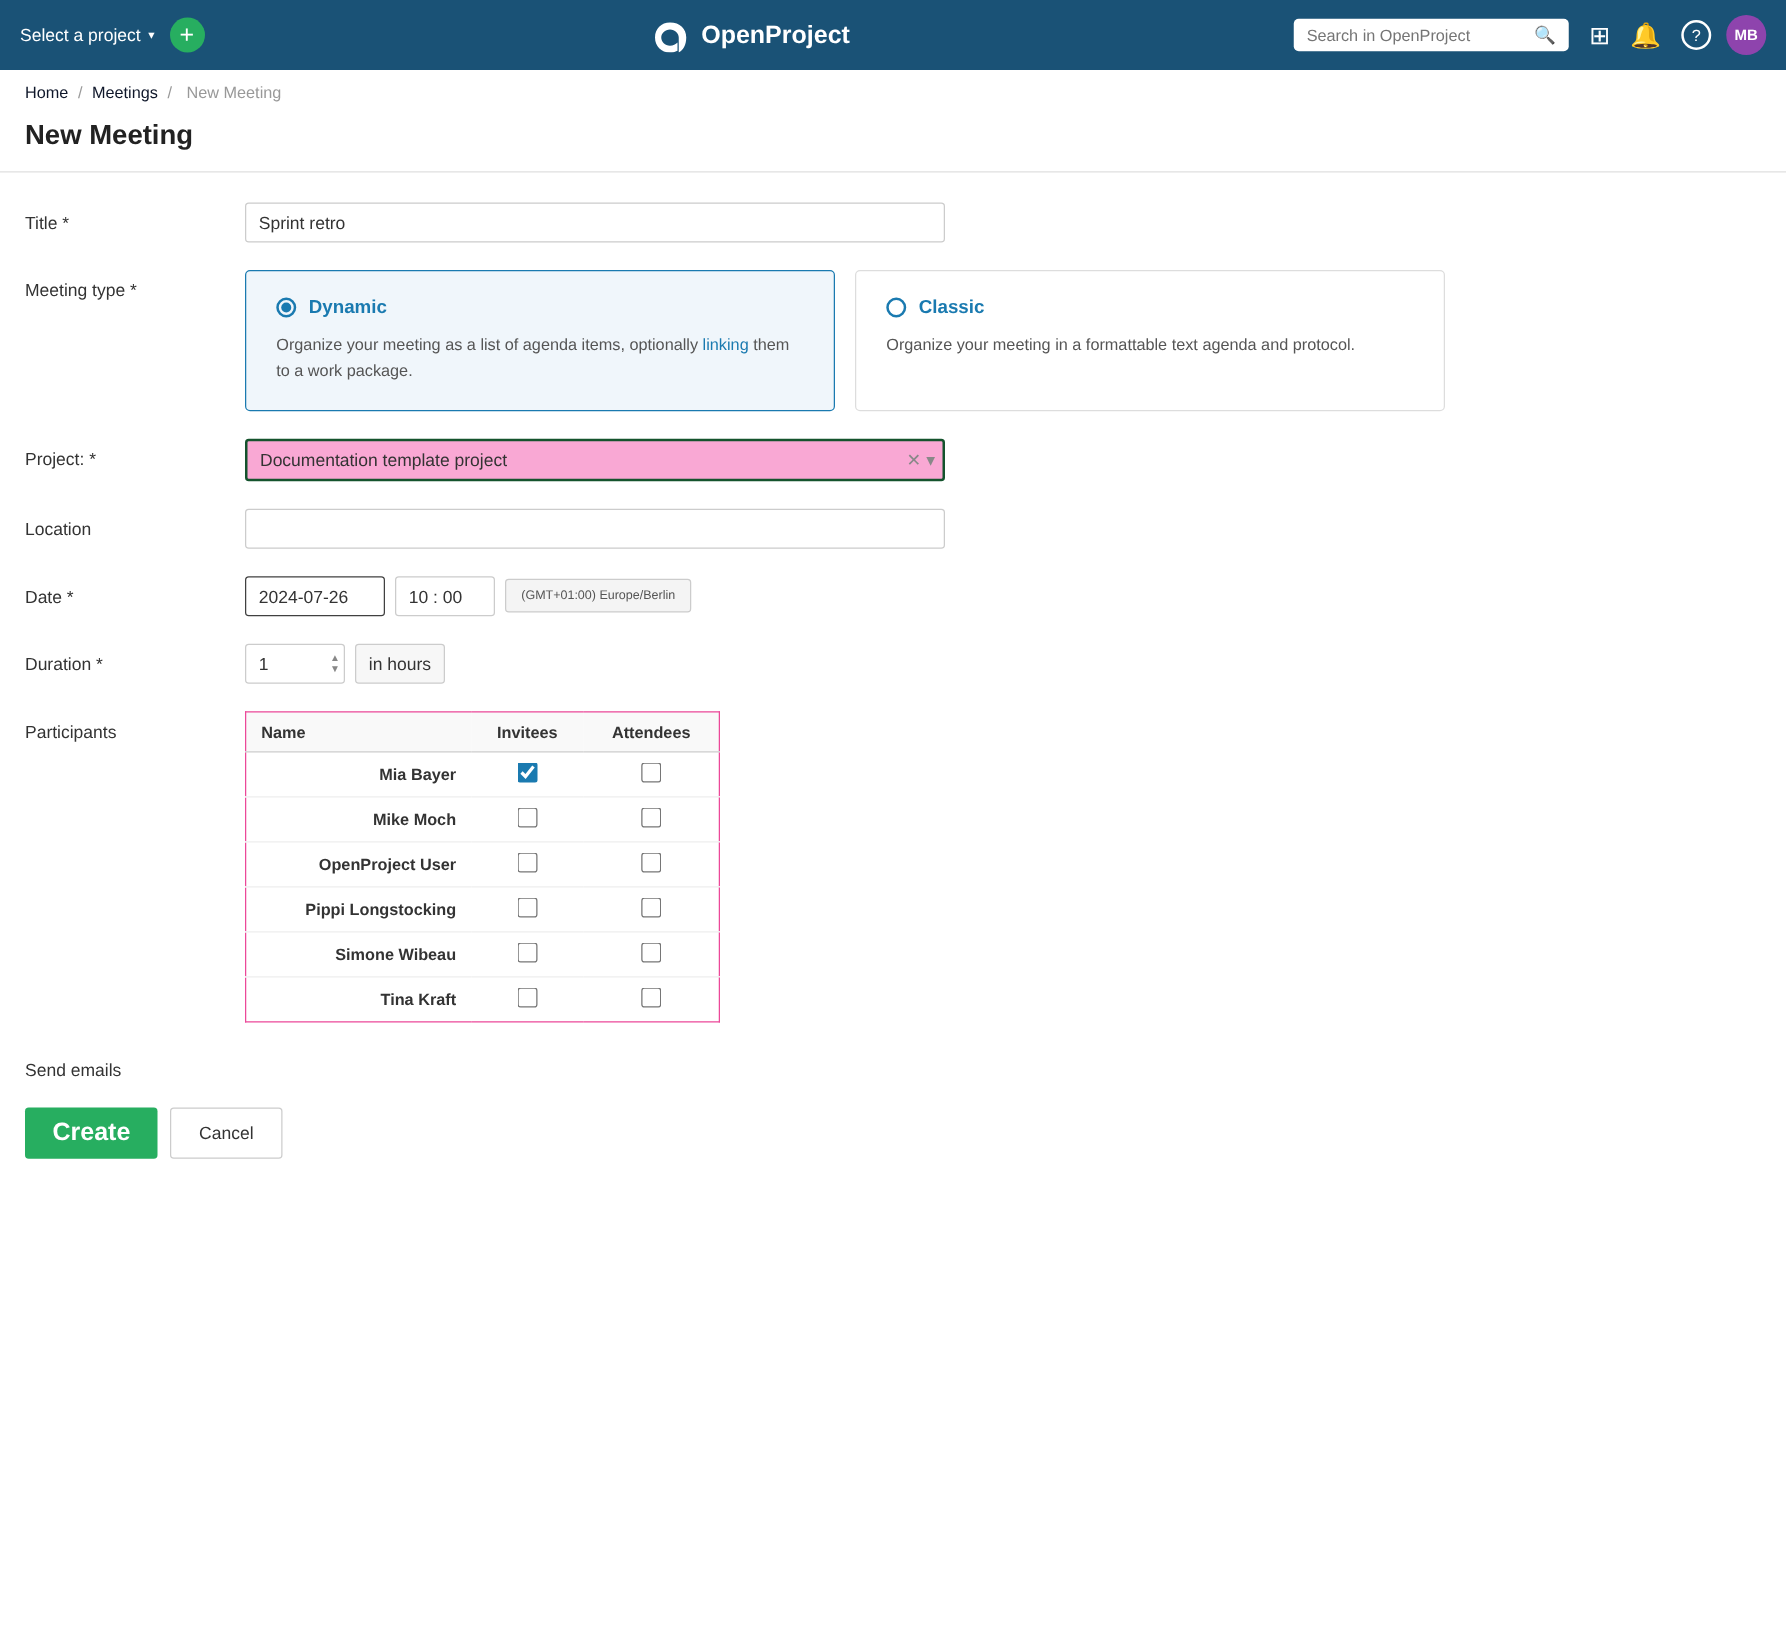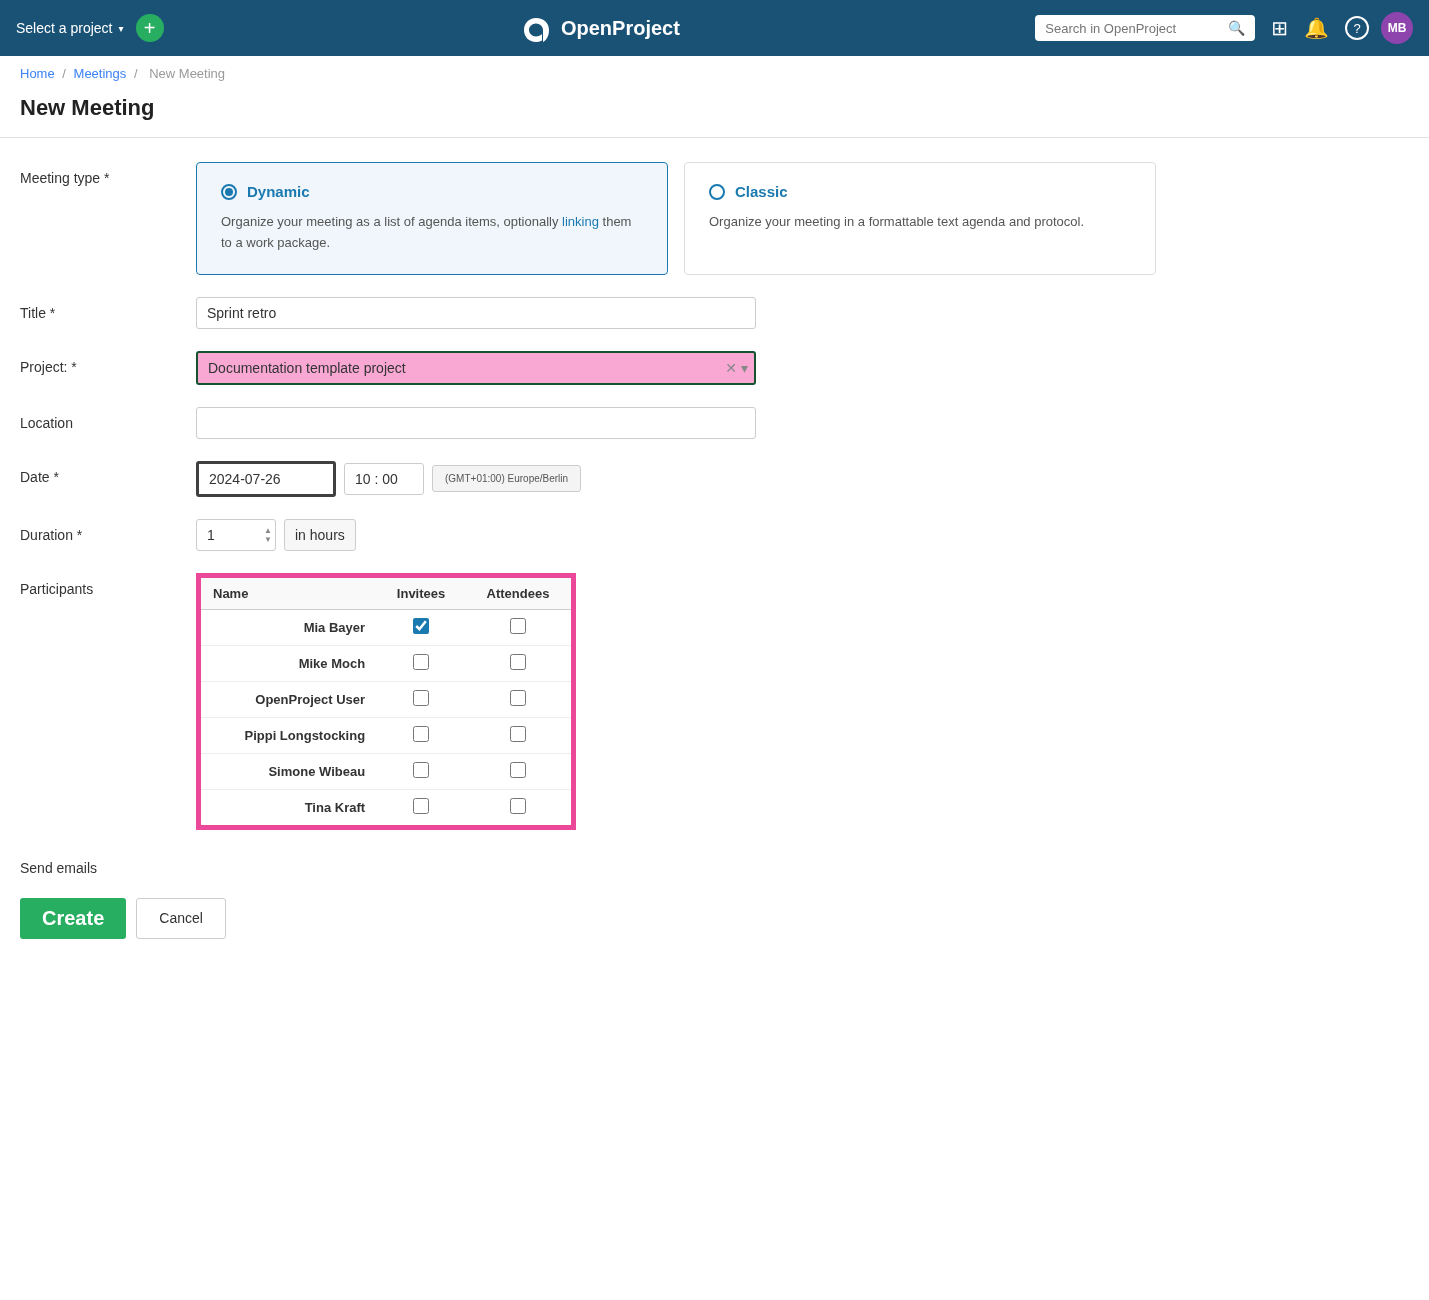--- a/index.html
+++ b/index.html
@@ -93,21 +93,21 @@
       font-weight: 600;
       cursor: pointer;
     }
 
     
     .breadcrumb {
       padding: 10px 20px;
       font-size: 13px;
       color: #555;
     }
-    .breadcrumb a { color: #3b82f6; text-decoration: none; }
+    .breadcrumb a { color: #0f172a; text-decoration: none; }
     .breadcrumb span { margin: 0 4px; color: #999; }
 
     
     .page-title {
       padding: 4px 20px 16px;
       font-size: 22px;
       font-weight: 600;
       color: #222;
     }
     .divider {
@@ -232,25 +232,25 @@
 
     
     .date-time-row {
       display: flex;
       align-items: center;
       gap: 8px;
       flex-wrap: wrap;
     }
     .date-input {
       padding: 7px 10px;
-      border: 3px solid #404040;
-      border-radius: 3px;
-      font-size: 14px;
-      color: #333;
-      width: 140px;
+      border: 1px solid #404040;
+      border-radius: 3px;
+      font-size: 14px;
+      color: #333;
+      width: 112px;
       outline: none;
     }
     .time-input {
       padding: 7px 10px;
       border: 1px solid #ccc;
       border-radius: 3px;
       font-size: 14px;
       color: #333;
       width: 80px;
       outline: none;
@@ -307,21 +307,21 @@
       padding: 7px 10px;
       border: 1px solid #ccc;
       border-radius: 3px;
       background: #f7f7f7;
     }
 
     
     .participants-table {
       border-collapse: collapse;
       width: 380px;
-      border: 5px solid #ec4899;
+      border: 1px solid #ec4899;
     }
     .participants-table th {
       padding: 8px 12px;
       font-size: 13px;
       font-weight: 600;
       color: #333;
       border-bottom: 1px solid #ccc;
       background: #f9f9f9;
     }
     .participants-table th:first-child {
@@ -441,45 +441,45 @@
   <span>/</span>
   <span>New Meeting</span>
 </div>
 
 <h1 class="page-title">New Meeting</h1>
 <hr class="divider">
 
 <div class="form-container">
 
   <div class="form-row">
+    <label class="form-label">Title *</label>
+    <div class="form-control">
+      <input type="text" class="form-input" style="max-width: 560px;" value="Sprint retro">
+    </div>
+  </div>
+
+  <div class="form-row">
     <label class="form-label">Meeting type *</label>
     <div class="meeting-types">
 
       <div class="meeting-type-card selected">
         <div class="card-header">
           <div class="radio-circle filled"></div>
           <span class="card-title">Dynamic</span>
         </div>
         <p class="card-desc">Organize your meeting as a list of agenda items, optionally <span class="link-text">linking</span> them to a work package.</p>
       </div>
 
       <div class="meeting-type-card">
         <div class="card-header">
           <div class="radio-circle"></div>
           <span class="card-title">Classic</span>
         </div>
         <p class="card-desc">Organize your meeting in a formattable text agenda and protocol.</p>
       </div>
-    </div>
-  </div>
-
-  <div class="form-row">
-    <label class="form-label">Title *</label>
-    <div class="form-control">
-      <input type="text" class="form-input" style="max-width: 560px;" value="Sprint retro">
     </div>
   </div>
 
   <div class="form-row">
     <label class="form-label">Project: *</label>
     <div class="form-control project-select-wrapper">
       <select class="project-select">
         <option>Documentation template project</option>
       </select>
       <div class="project-select-icons">

